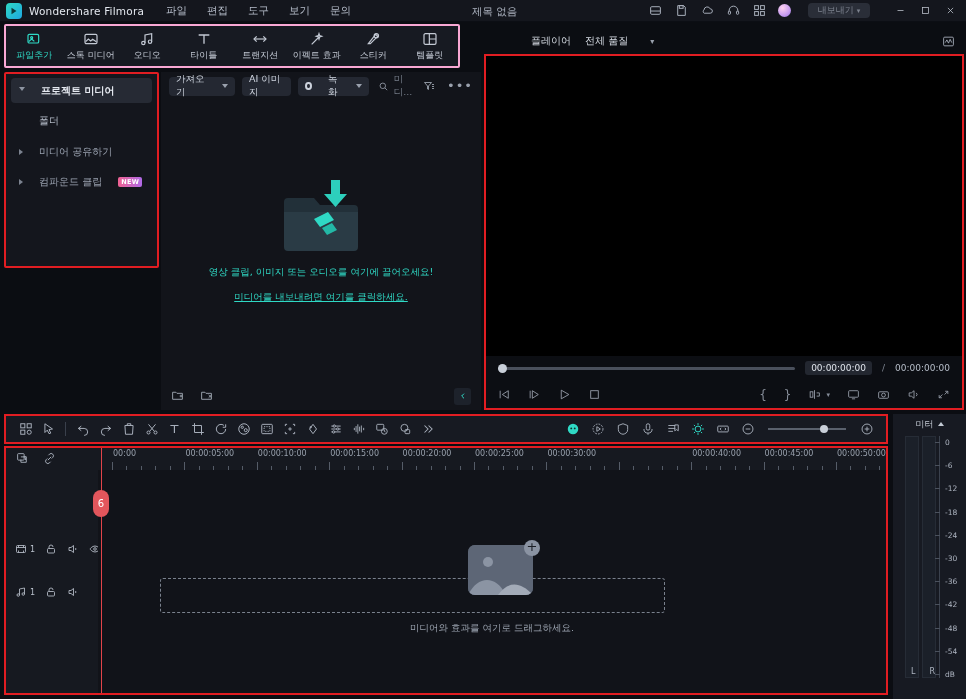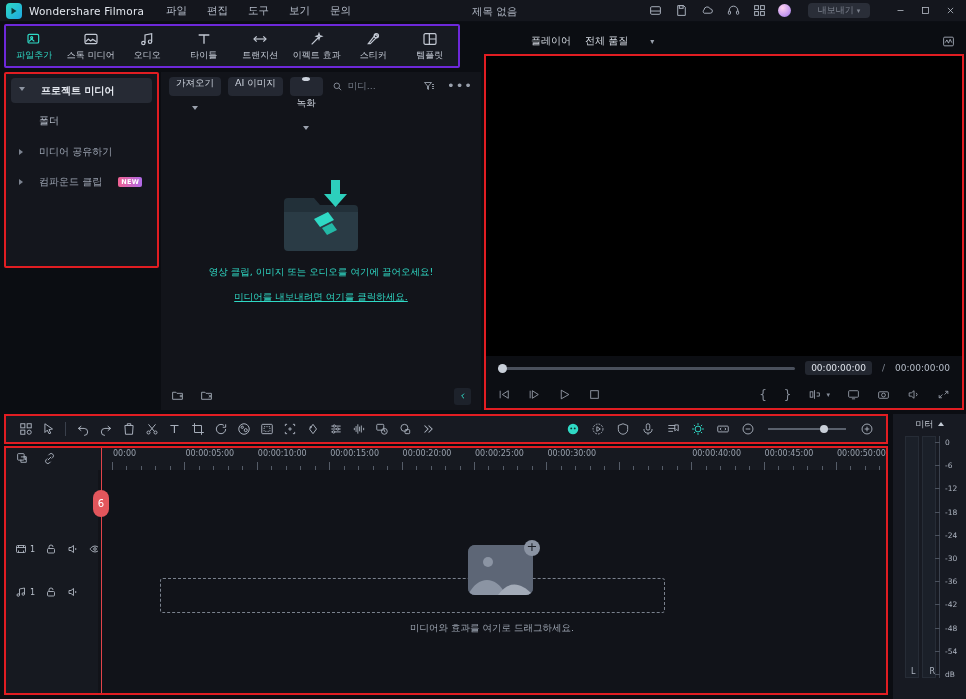--- a/index.html
+++ b/index.html
@@ -43,21 +43,21 @@
     background: #2a2e38; color: #7d838f; font-size: 9px;
     display: flex; align-items: center; justify-content: center; gap: 3px;
   }
   .win-btns { display: flex; gap: 14px; margin-left: 14px; margin-right: 2px; }
   .win-btn { width: 11px; height: 11px; color: #c2c8d2; display:flex; align-items:center; justify-content:center; }
   .win-btn svg { width: 9px; height: 9px; }
 
   
   .maintoolbar {
     position: absolute; left: 4px; top: 24px; width: 456px; height: 44px;
-    background: #171a22; border: 2px solid #6d28d9; border-radius: 2px;
+    background: #171a22; border: 2px solid #f9a8d4; border-radius: 2px;
     display: flex; align-items: center;
   }
   .mt-item {
     width: 57px; display: flex; flex-direction: column; align-items: center; gap: 2px;
     cursor: default;
   }
   .mt-item .ic { height: 17px; display:flex; align-items:flex-end; color: #c3c9d4; }
   .mt-item .ic svg { width: 16px; height: 16px; }
   .mt-item .lb { font-size: 9px; color: #c3c9d4; white-space: nowrap; }
   .mt-item.active .ic, .mt-item.active .lb { color: #2fd9c5; }
@@ -80,21 +80,21 @@
   .badge-new {
     font-size: 6.5px; font-weight: bold; color: #fff; padding: 1px 3px; border-radius: 2px;
     background: linear-gradient(90deg,#f06292,#b06ae8); letter-spacing: .3px;
   }
 
   
   .mediapanel { position: absolute; left: 161px; top: 72px; width: 320px; height: 338px; background: #12141a; }
   .mp-toolbar { height: 28px; display: flex; align-items: center; padding: 0 8px; gap: 7px; }
   .pill {
     height: 19px; border-radius: 4px; background: #242832; color: #ccd2dc;
-    font-size: 9.5px; display: flex; align-items: center; gap: 16px; padding: 0 7px; flex-direction: column;
+    font-size: 9.5px; display: flex; align-items: center; gap: 16px; padding: 0 7px;
   }
   .pill .chev { width:0;height:0;border-left:3px solid transparent;border-right:3px solid transparent;border-top:4px solid #9aa1ad; }
   .dot-rec { width: 8px; height: 8px; border-radius: 50%; border: 2px solid #ccd2dc; }
   .search-wrap { display: flex; align-items: center; gap: 5px; margin-left: 2px; }
   .search-wrap svg { width: 11px; height: 11px; color: #8c939f; }
   .search-ph { font-size: 9.5px; color: #767d89; }
   .mp-icons { margin-left: auto; display: flex; align-items: center; gap: 12px; color: #9aa1ad; }
   .mp-icons svg { width: 12px; height: 12px; }
   .dots { font-size: 13px; letter-spacing: 1px; line-height: 8px; color: #9aa1ad; }
 

